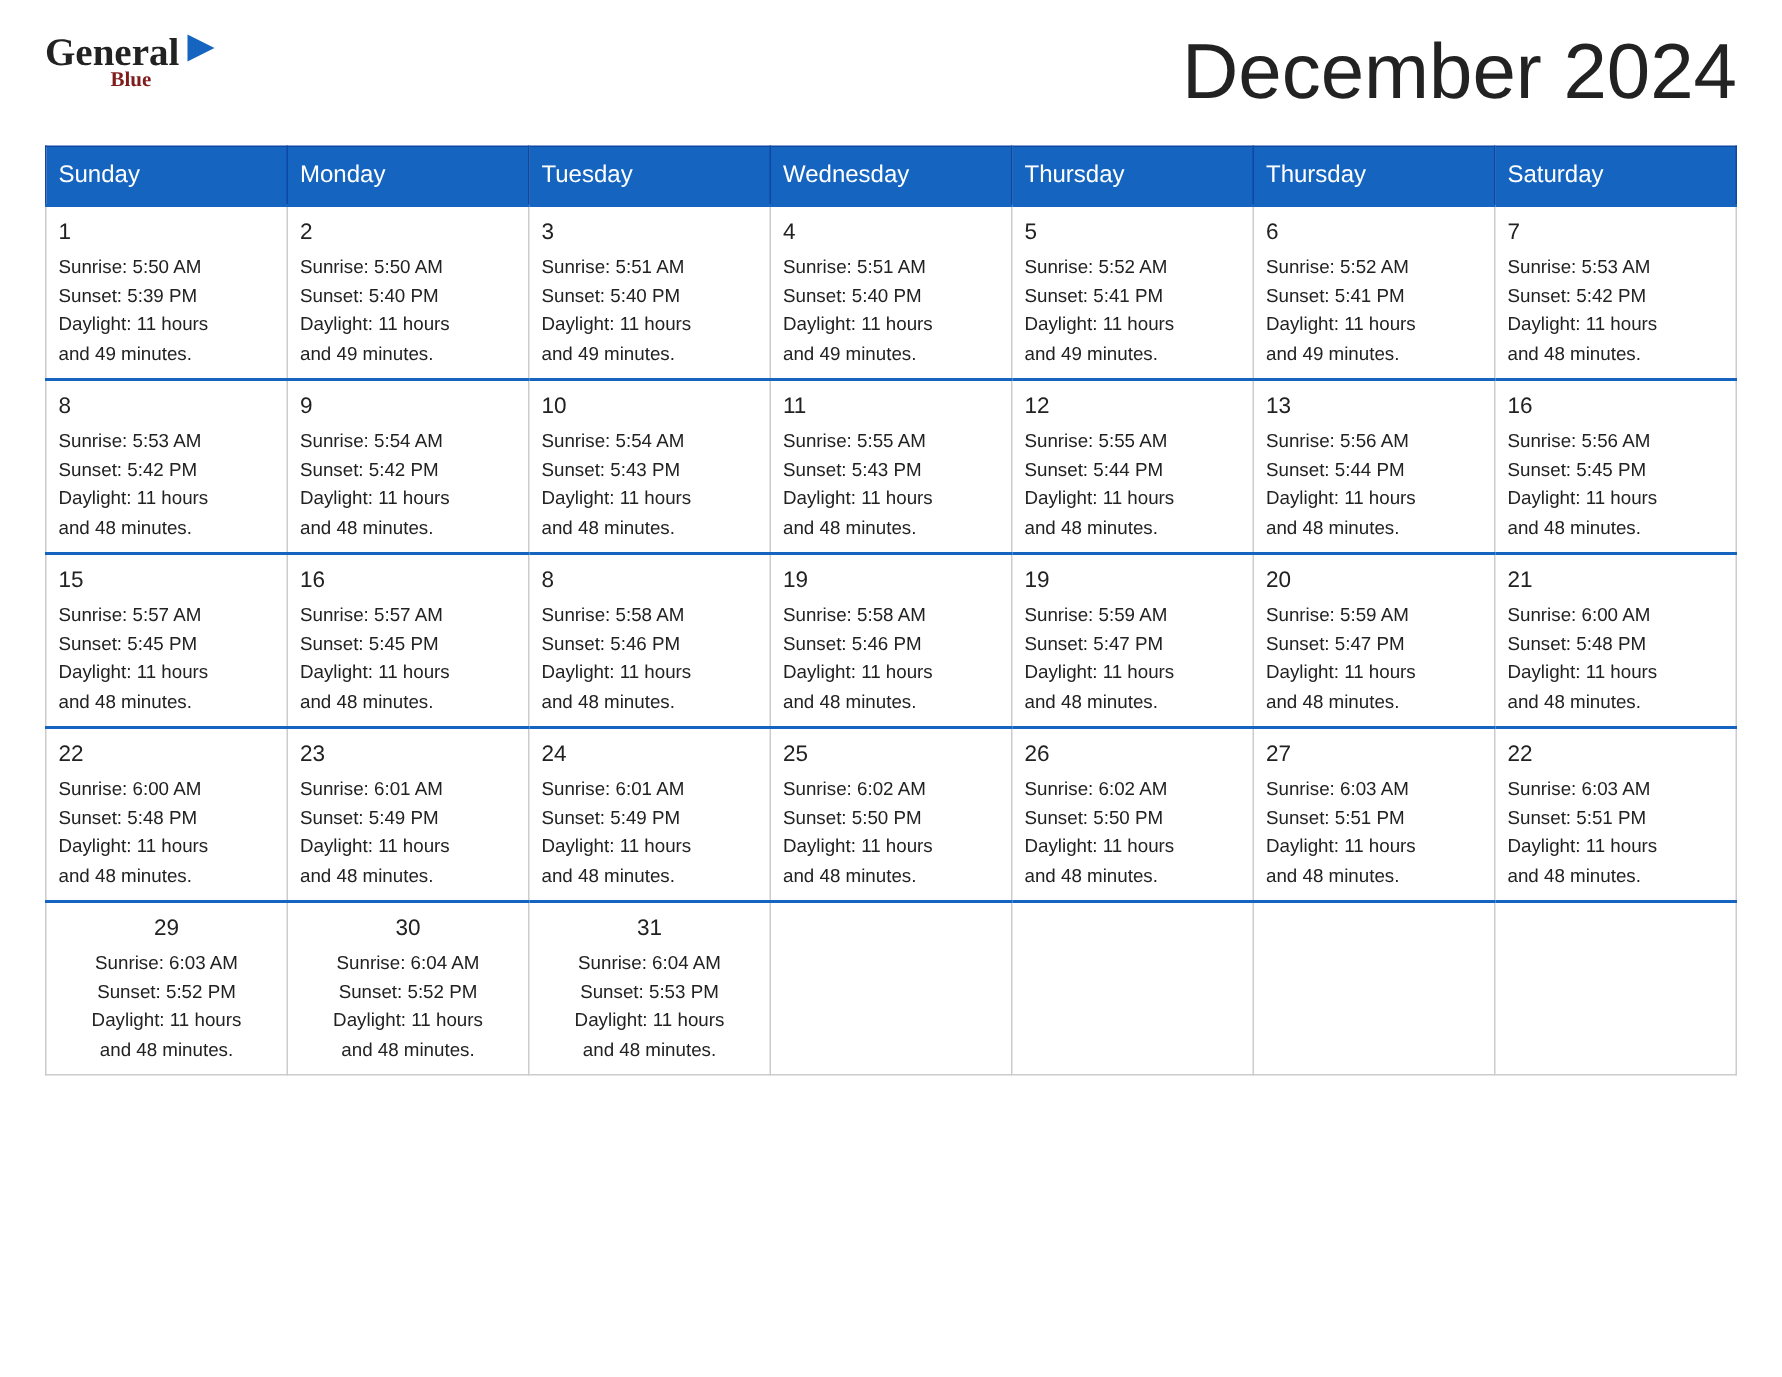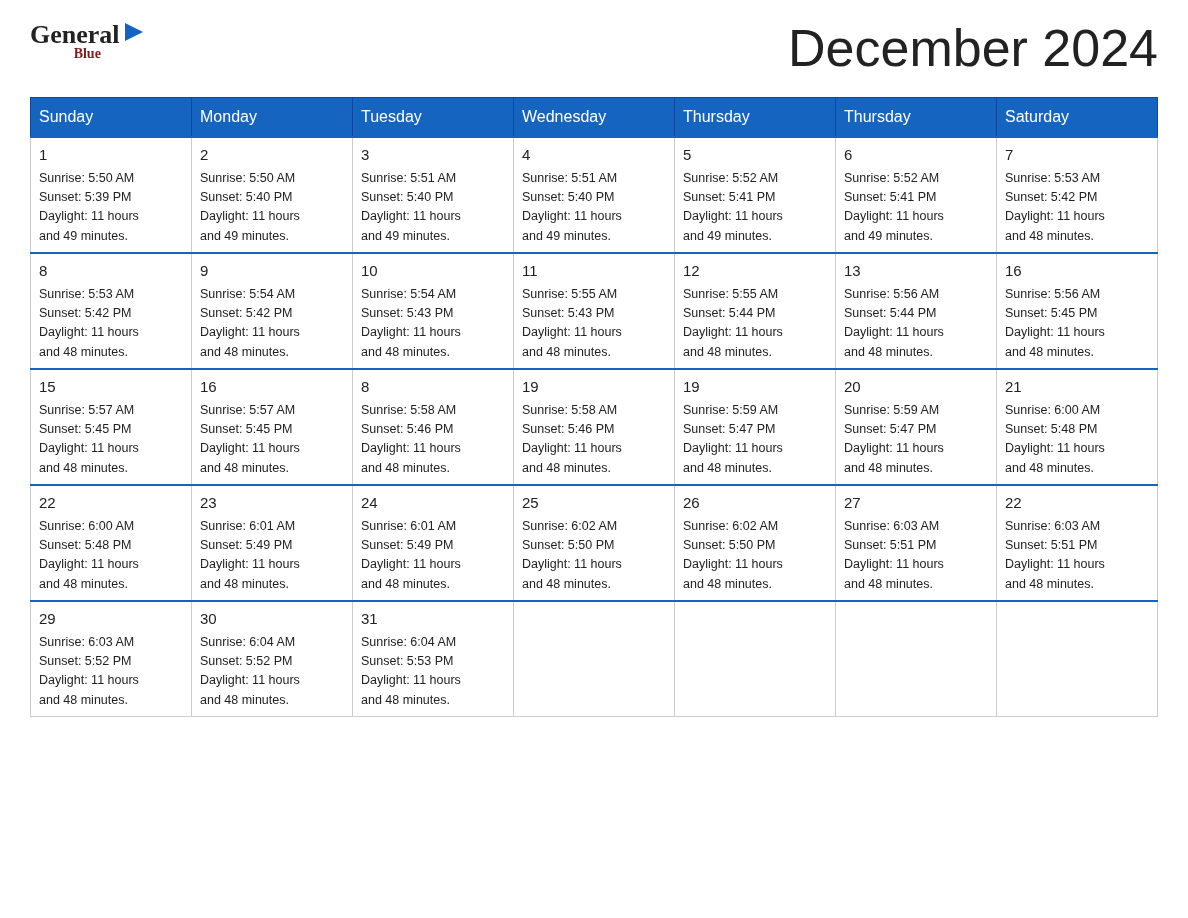--- a/index.html
+++ b/index.html
@@ -87,20 +87,21 @@
     }
     .calendar-table tr td {
       background: #fff;
     }
     .empty-cell {
       background: #fff;
       border-top: 2px solid #1565c0;
     }
     .last-row td {
       height: 110px;
+      text-align: center;
     }
   </style>
 </head>
 <body>
 
 <div class="header-area">
   <div class="logo">
     <div class="logo-text">
       <span>General</span>
       <span style="display:inline-block;position:relative;margin-left:3px;">

